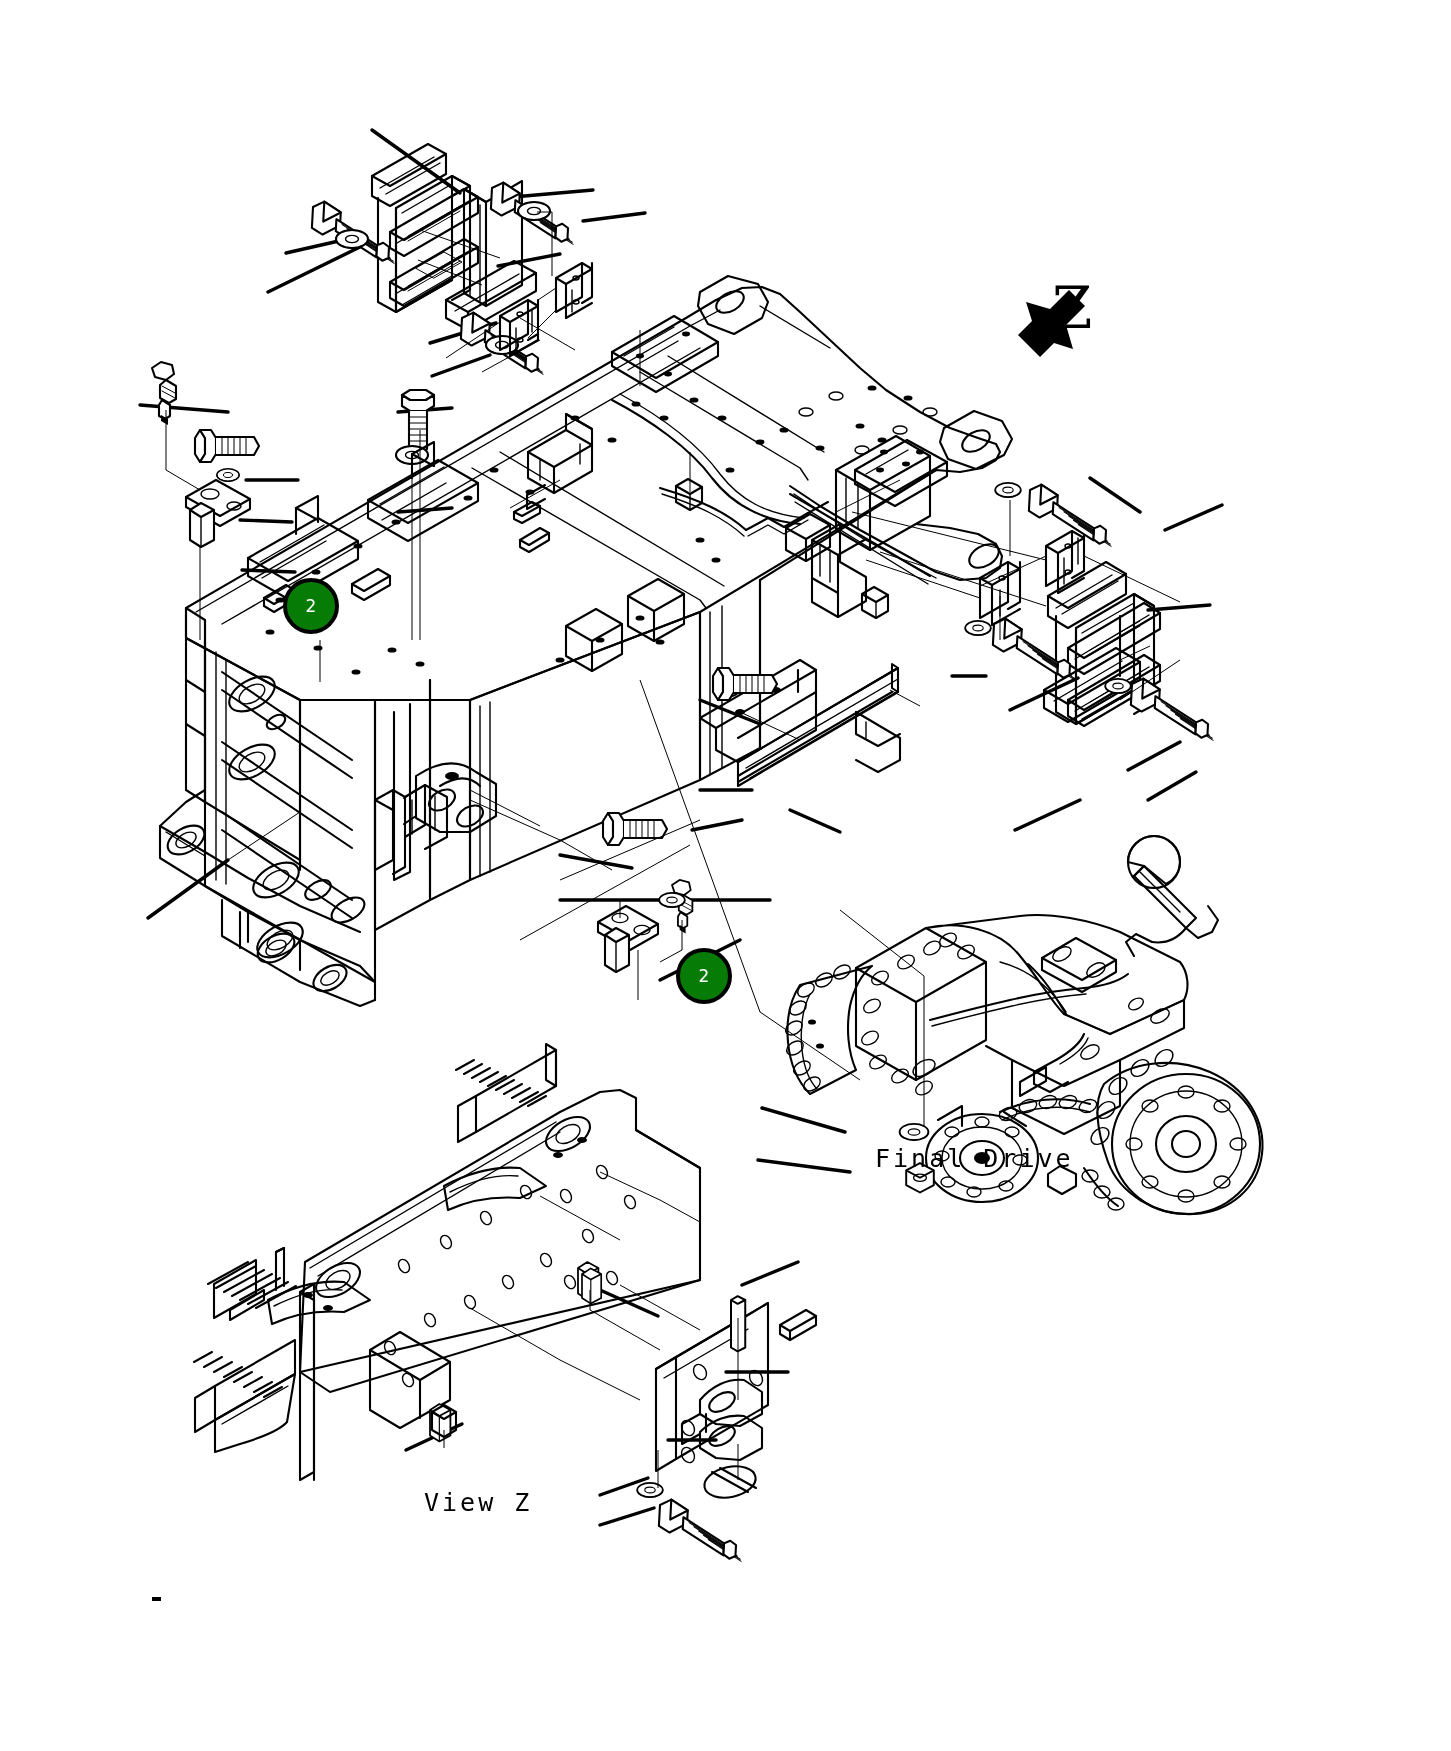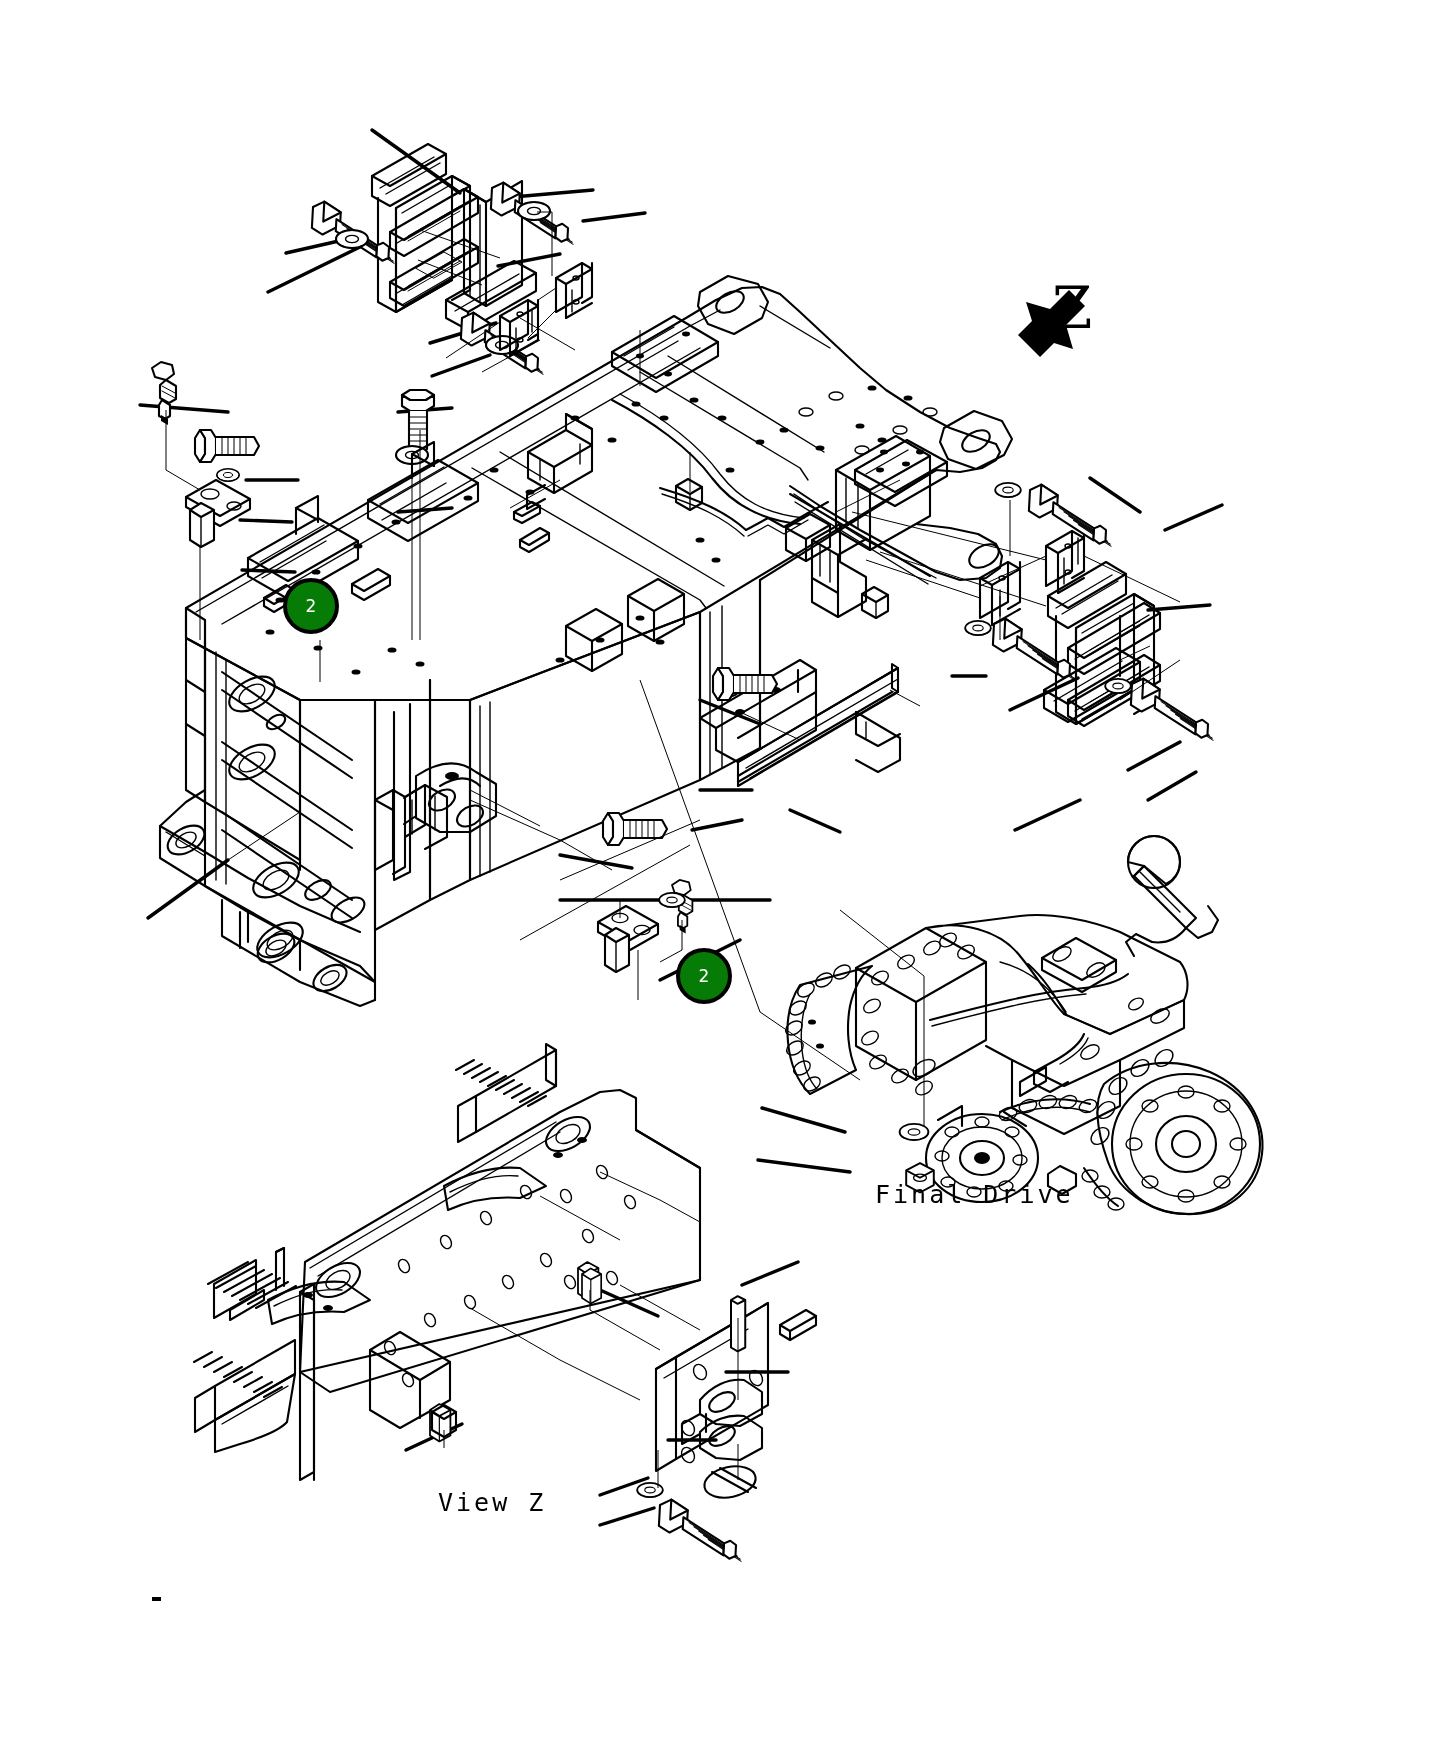--- a/index.html
+++ b/index.html
@@ -954,23 +954,23 @@
 
     <rect class="f" x="152" y="1597" width="9" height="4"></rect>
 
     <g>
       <path class="f" d="M1038 327 l14 -14 l-6 -19 l24 7 l19 -19 l16 16 l-19 19 l7 24 l-19 -6 l-14 14 z" transform="translate(-20,8)"></path>
     </g>
   </svg>
 
   <div class="zletter" style="left:1052px;top:274px;">Z</div>
 
-  <div class="lbl" style="left:875px;top:1180px;">Final Drive</div>
-
-  <div class="lbl" style="left:438px;top:1488px;">View Z</div>
+  <div class="lbl" style="left:875px;top:1144px;">Final Drive</div>
+
+  <div class="lbl" style="left:424px;top:1488px;">View Z</div>
 
   <div class="callout" style="left:283px;top:578px;width:48px;height:48px;background:#067b06;border:4px solid #000;">
     <span>2</span>
   </div>
 
   <div class="callout" style="left:676px;top:948px;width:48px;height:48px;background:#067b06;border:4px solid #000;">
     <span>2</span>
   </div>
 
 </div>

